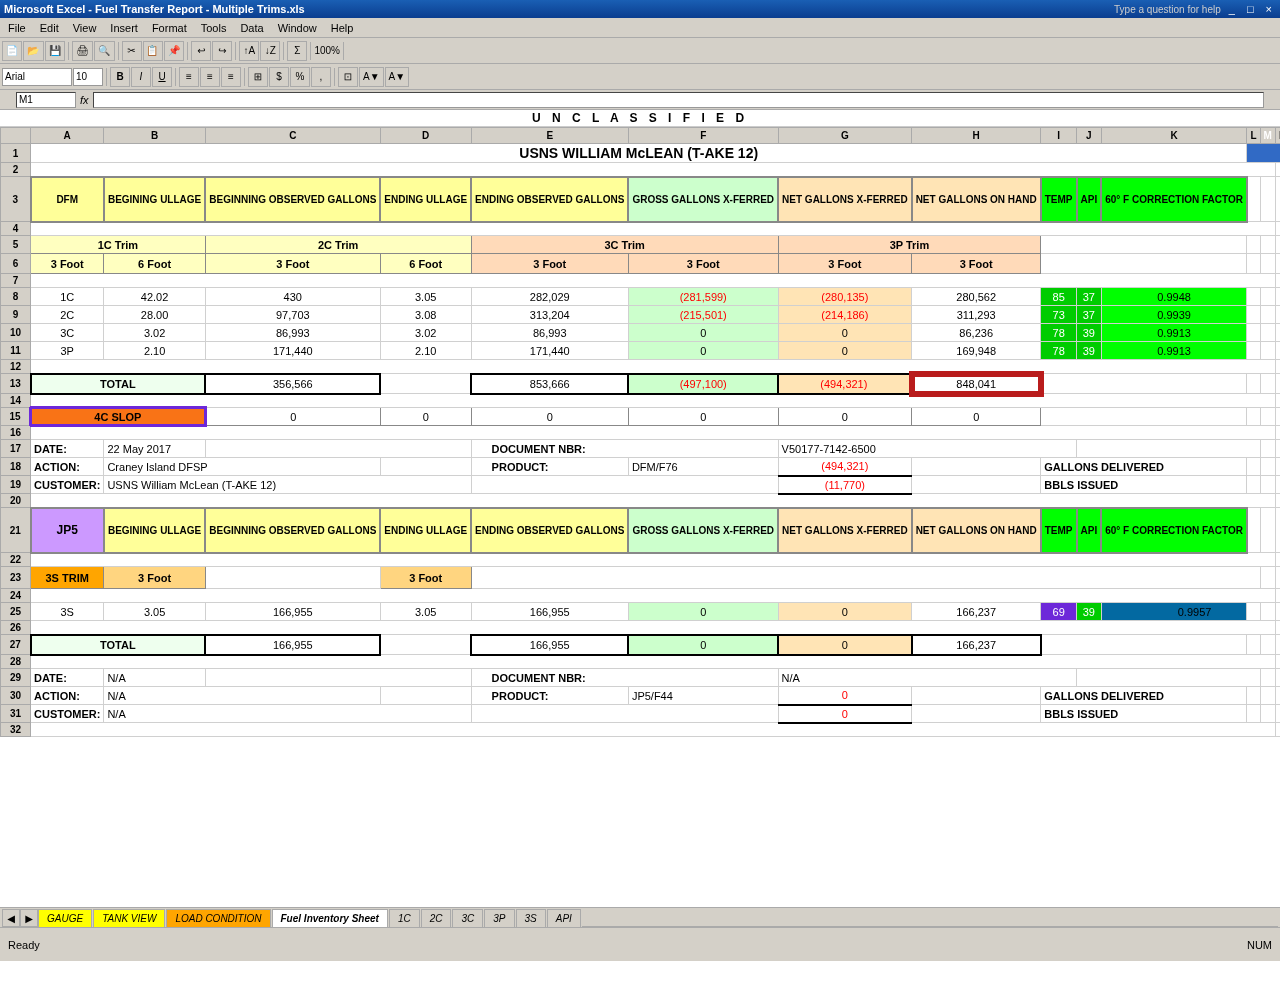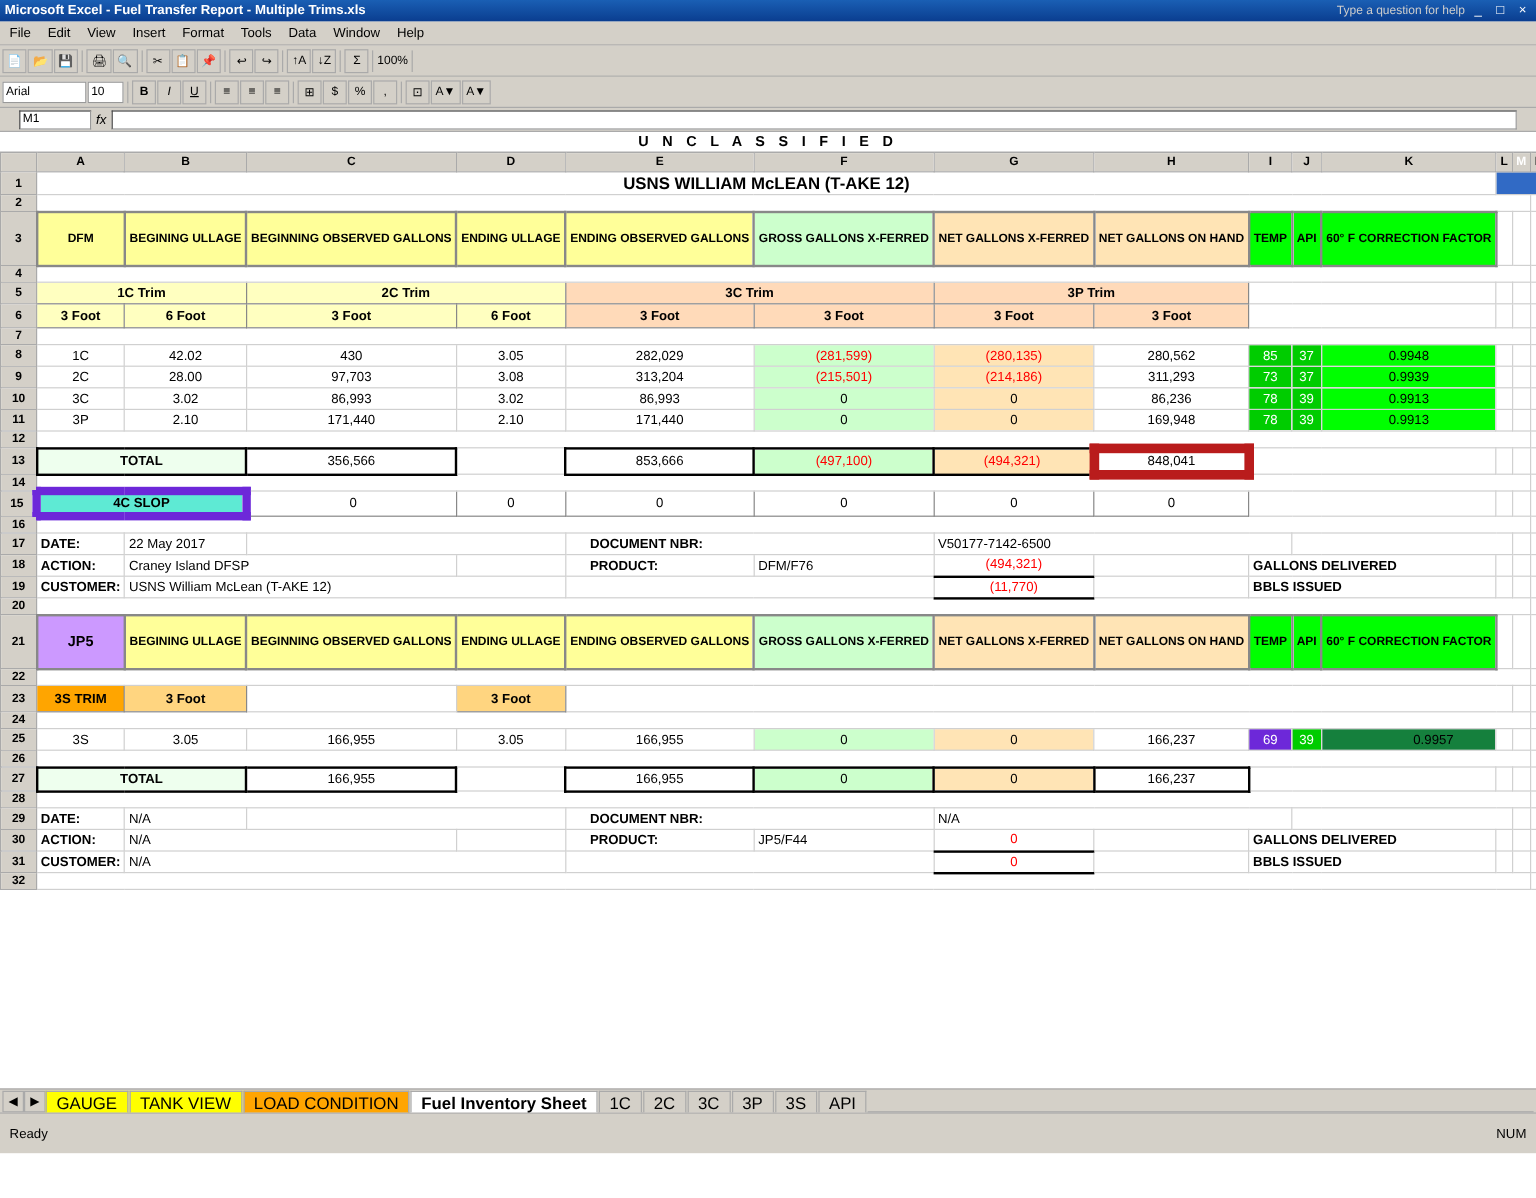--- a/index.html
+++ b/index.html
@@ -169,26 +169,27 @@
       background: #d4d0c8;
       border-top: 1px solid #aaa;
       height: 20px;
       padding: 0 2px;
     }
     .sheet-tab {
       border: 1px solid #aaa;
       border-bottom: none;
       background: #d4d0c8;
       padding: 1px 8px;
-      font-size: 14px;
+      font-size: 10px;
       cursor: pointer;
       height: 18px;
       display: flex;
       align-items: center;
       margin-right: 1px;
+      font-style: italic;
     }
     .sheet-tab.active {
       background: #fff;
       font-weight: bold;
     }
     .sheet-tab.yellow { background: #FFFF00; }
 
     
     #statusbar {
       background: #d4d0c8;
@@ -488,36 +489,36 @@
       </tr>
 
       <tr style="height:20px;">
         <td class="row-num">13</td>
         <td colspan="2" class="cell-center cell-bold" style="border:2px solid #000;background:#EEFFEE;">TOTAL</td>
         <td class="cell-center" style="border:2px solid #000;">356,566</td>
         <td></td>
         <td class="cell-center" style="border:2px solid #000;">853,666</td>
         <td class="cell-center text-red" style="border:2px solid #000;background:#CCFFCC;">(497,100)</td>
         <td class="cell-center text-red" style="border:2px solid #000;background:#FFE4B5;">(494,321)</td>
-        <td class="cell-center" style="border:8px solid #b91c1c;">848,041</td>
+        <td class="cell-center" style="border:6px solid #b91c1c;">848,041</td>
         <td colspan="3"></td>
         <td></td>
         <td></td>
         <td></td>
       </tr>
 
       <tr>
         <td class="row-num">14</td>
         <td colspan="13"></td>
         <td></td>
       </tr>
 
       <tr style="height:18px;">
         <td class="row-num">15</td>
-        <td colspan="2" class="cell-center cell-bold" style="border:7px solid #6d28d9;background:#5eead4;">4C SLOP</td>
+        <td colspan="2" class="cell-center cell-bold" style="border:3px solid #6d28d9;background:#f97316;">4C SLOP</td>
         <td class="cell-center" style="border:1px solid #888;">0</td>
         <td class="cell-center" style="border:1px solid #888;">0</td>
         <td class="cell-center" style="border:1px solid #888;">0</td>
         <td class="cell-center" style="border:1px solid #888;">0</td>
         <td class="cell-center" style="border:1px solid #888;">0</td>
         <td class="cell-center" style="border:1px solid #888;">0</td>
         <td colspan="3"></td>
         <td></td>
         <td></td>
         <td></td>
@@ -622,21 +623,21 @@
         <td class="cell-center">3S</td>
         <td class="cell-center">3.05</td>
         <td class="cell-center">166,955</td>
         <td class="cell-center">3.05</td>
         <td class="cell-center">166,955</td>
         <td class="cell-center" style="background:#CCFFCC;">0</td>
         <td class="cell-center" style="background:#FFE4B5;">0</td>
         <td class="cell-center">166,237</td>
         <td class="cell-center" style="background:#6d28d9;color:#fff;">69</td>
         <td class="cell-center" style="background:#00CC00;color:#fff;">39</td>
-        <td class="cell-center" style="background:#15803d;padding-left:44px;">0.9957</td>
+        <td class="cell-center" style="background:#0369a1;padding-left:44px;">0.9957</td>
         <td></td>
         <td></td>
         <td></td>
       </tr>
 
       <tr>
         <td class="row-num">26</td>
         <td colspan="13"></td>
         <td></td>
       </tr>

